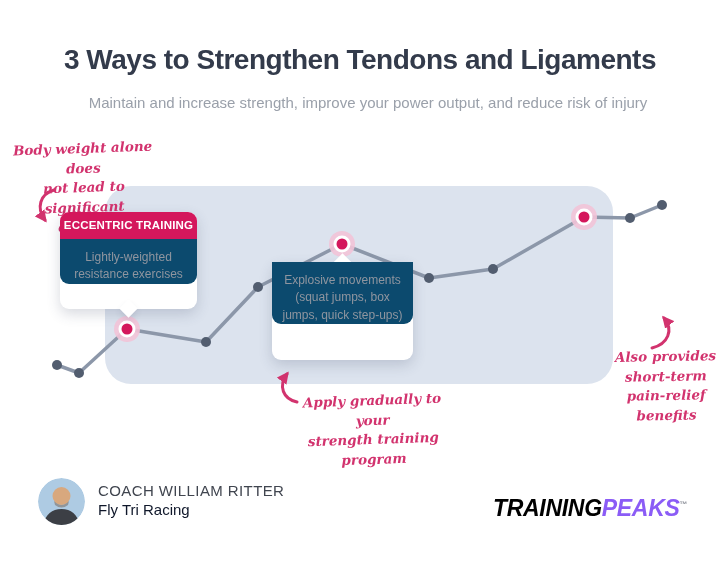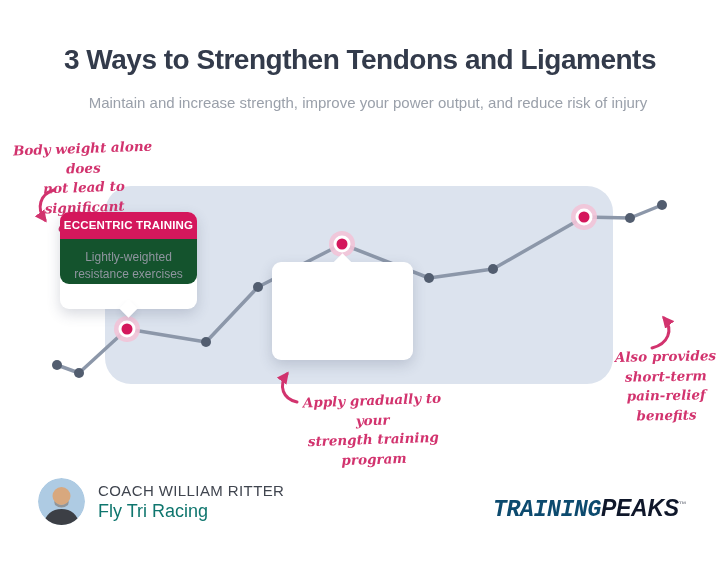--- a/index.html
+++ b/index.html
@@ -35,42 +35,42 @@
   .card-eccentric{left:60px;top:212px;width:137px;height:97px;}
   .card-plyometric{left:272px;top:262px;width:141px;height:98px;}
   .card-isometric{left:517px;top:238px;width:145px;height:95px;}
   .card-header{
     position:relative;z-index:2;height:27px;line-height:27px;border-radius:9px 9px 0 0;
     background:#D4175C;color:#ffffff;font-weight:bold;font-size:11.5px;
     letter-spacing:0.2px;text-align:center;
   }
   .card-body{
     position:relative;z-index:2;padding:10px 6px 0 6px;text-align:center;
-    font-size:12px;line-height:1.45;color:#8F959F;white-space:pre-line;background:#14532d;
+    font-size:12px;line-height:1.45;color:#8F959F;white-space:pre-line;background:#0c4a6e;
     border-radius:0 0 9px 9px;
   }
   .tail{
     position:absolute;z-index:1;width:13px;height:13px;background:#ffffff;
     transform:rotate(45deg);left:50%;margin-left:-7px;
   }
   .tail-up{top:-6px;}
   .tail-down{bottom:-6px;box-shadow:3px 3px 6px rgba(55,65,95,0.12);}
   
   .avatar{position:absolute;left:38px;top:478px;width:47px;height:47px;border-radius:50%;overflow:hidden;}
   .coach-name{
     position:absolute;left:98px;top:482px;font-size:15px;font-weight:normal;
     color:#40454F;letter-spacing:0.4px;
   }
-  .coach-team{position:absolute;left:98px;top:501px;font-size:18px;color:#0f766e;}
+  .coach-team{position:absolute;left:98px;top:501px;font-size:15px;color:#0f172a;}
   .logo{
     position:absolute;left:493px;top:495px;width:210px;text-align:left;
     font-size:23px;font-weight:900;font-style:italic;letter-spacing:-0.3px;white-space:nowrap;
   }
-  .logo .dark{color:#0c4a6e;font-family:Liberation Mono, monospace;}
-  .logo .blue{color:#0f172a;}
+  .logo .dark{color:#000000;}
+  .logo .blue{color:#8b5cf6;}
   .logo sup{font-size:8px;color:#8b8f98;font-style:normal;}
 </style>
 </head>
 <body>
 
 <div class="stage">
 
   <h1 class="title">3 Ways to Strengthen Tendons and Ligaments</h1>
   <p class="subtitle">Maintain and increase strength, improve your power output, and reduce risk of injury</p>
 
@@ -102,20 +102,23 @@
 
   <div class="card card-eccentric">
     <div class="card-header">ECCENTRIC TRAINING</div>
     <div class="card-body">Lightly-weighted
 resistance exercises</div>
     <span class="tail tail-down"></span>
   </div>
 
   <div class="card card-plyometric">
     <span class="tail tail-up"></span>
+    <div class="card-body">Explosive movements
+(squat jumps, box
+jumps, quick step-ups)</div>
   </div>
 
 
   <svg class="layer" id="dots-svg" viewBox="0 0 720 561">
     <g id="dots-layer">
         <circle cx="57" cy="365" r="5" fill="#525D6F"></circle>
         <circle cx="79" cy="373" r="5" fill="#525D6F"></circle>
         <circle cx="127" cy="329" r="13" fill="#F2C3D7" opacity="0.9"></circle>
         <circle cx="127" cy="329" r="8.5" fill="#ffffff"></circle>
         <circle cx="127" cy="329" r="5.5" fill="#D4175C"></circle>

